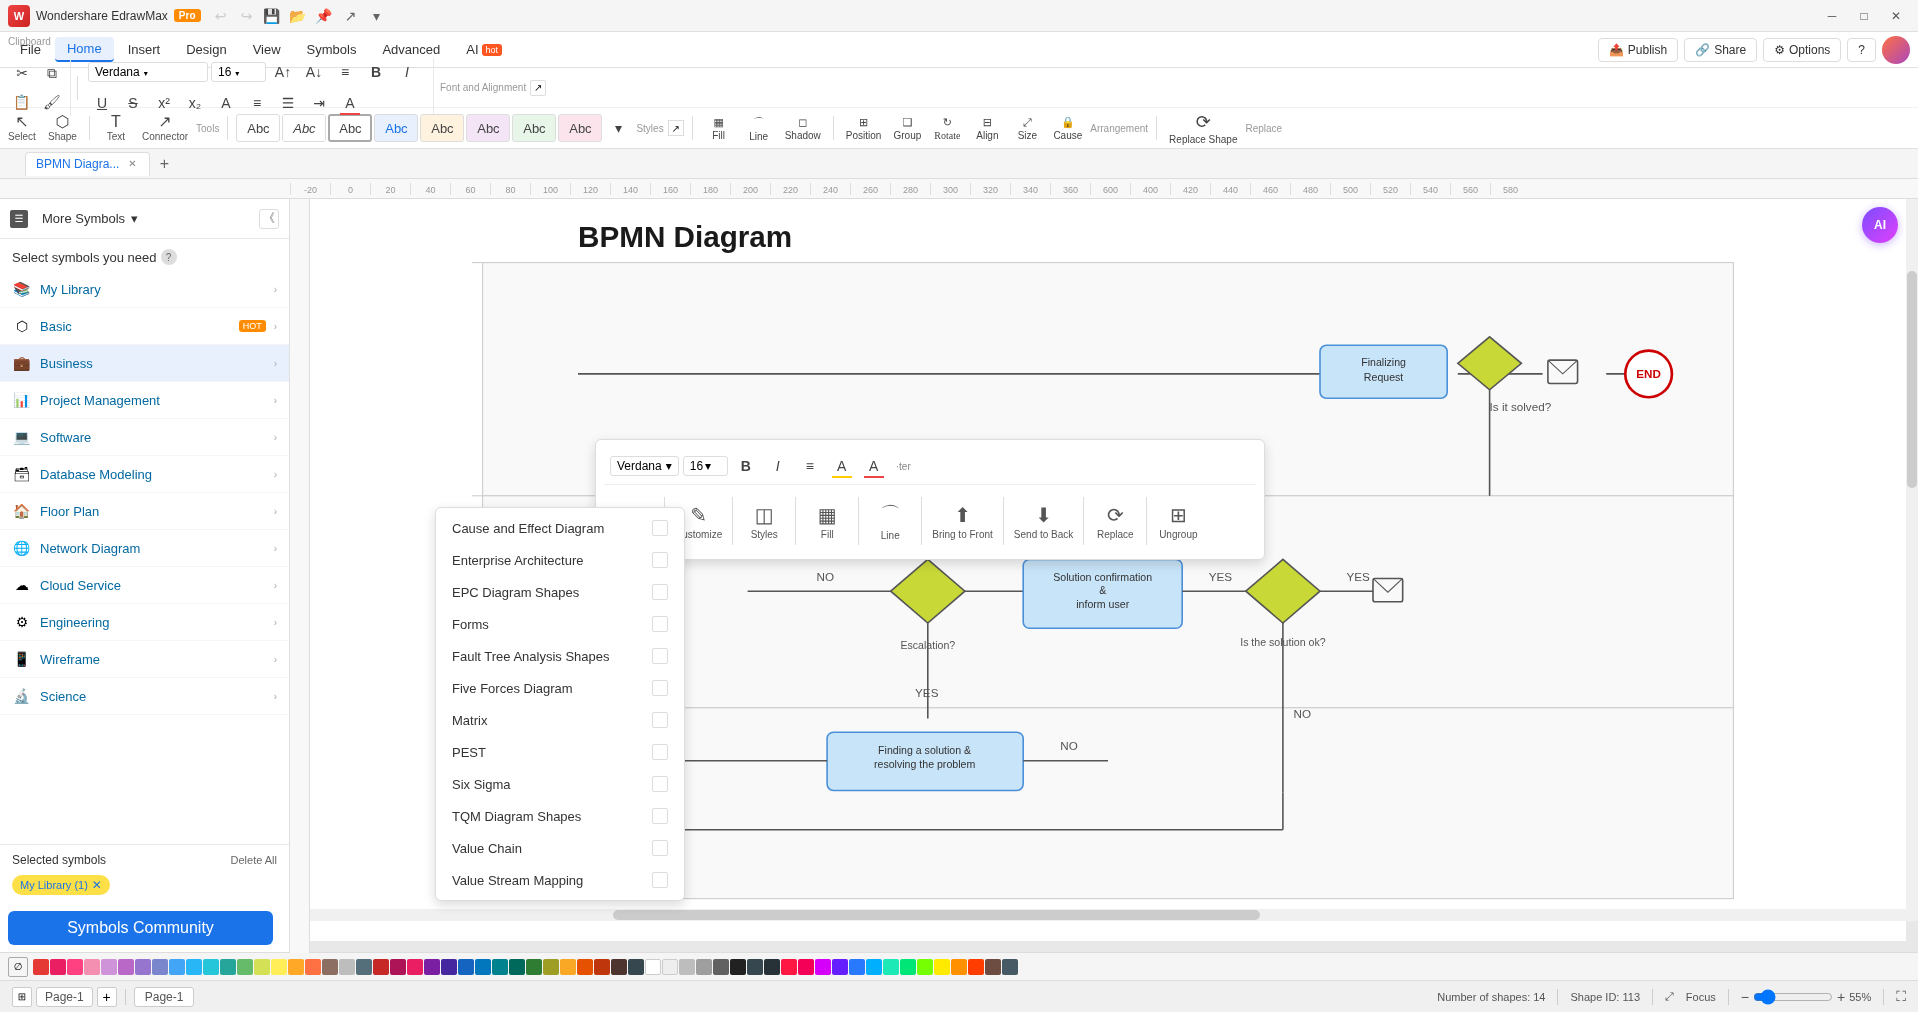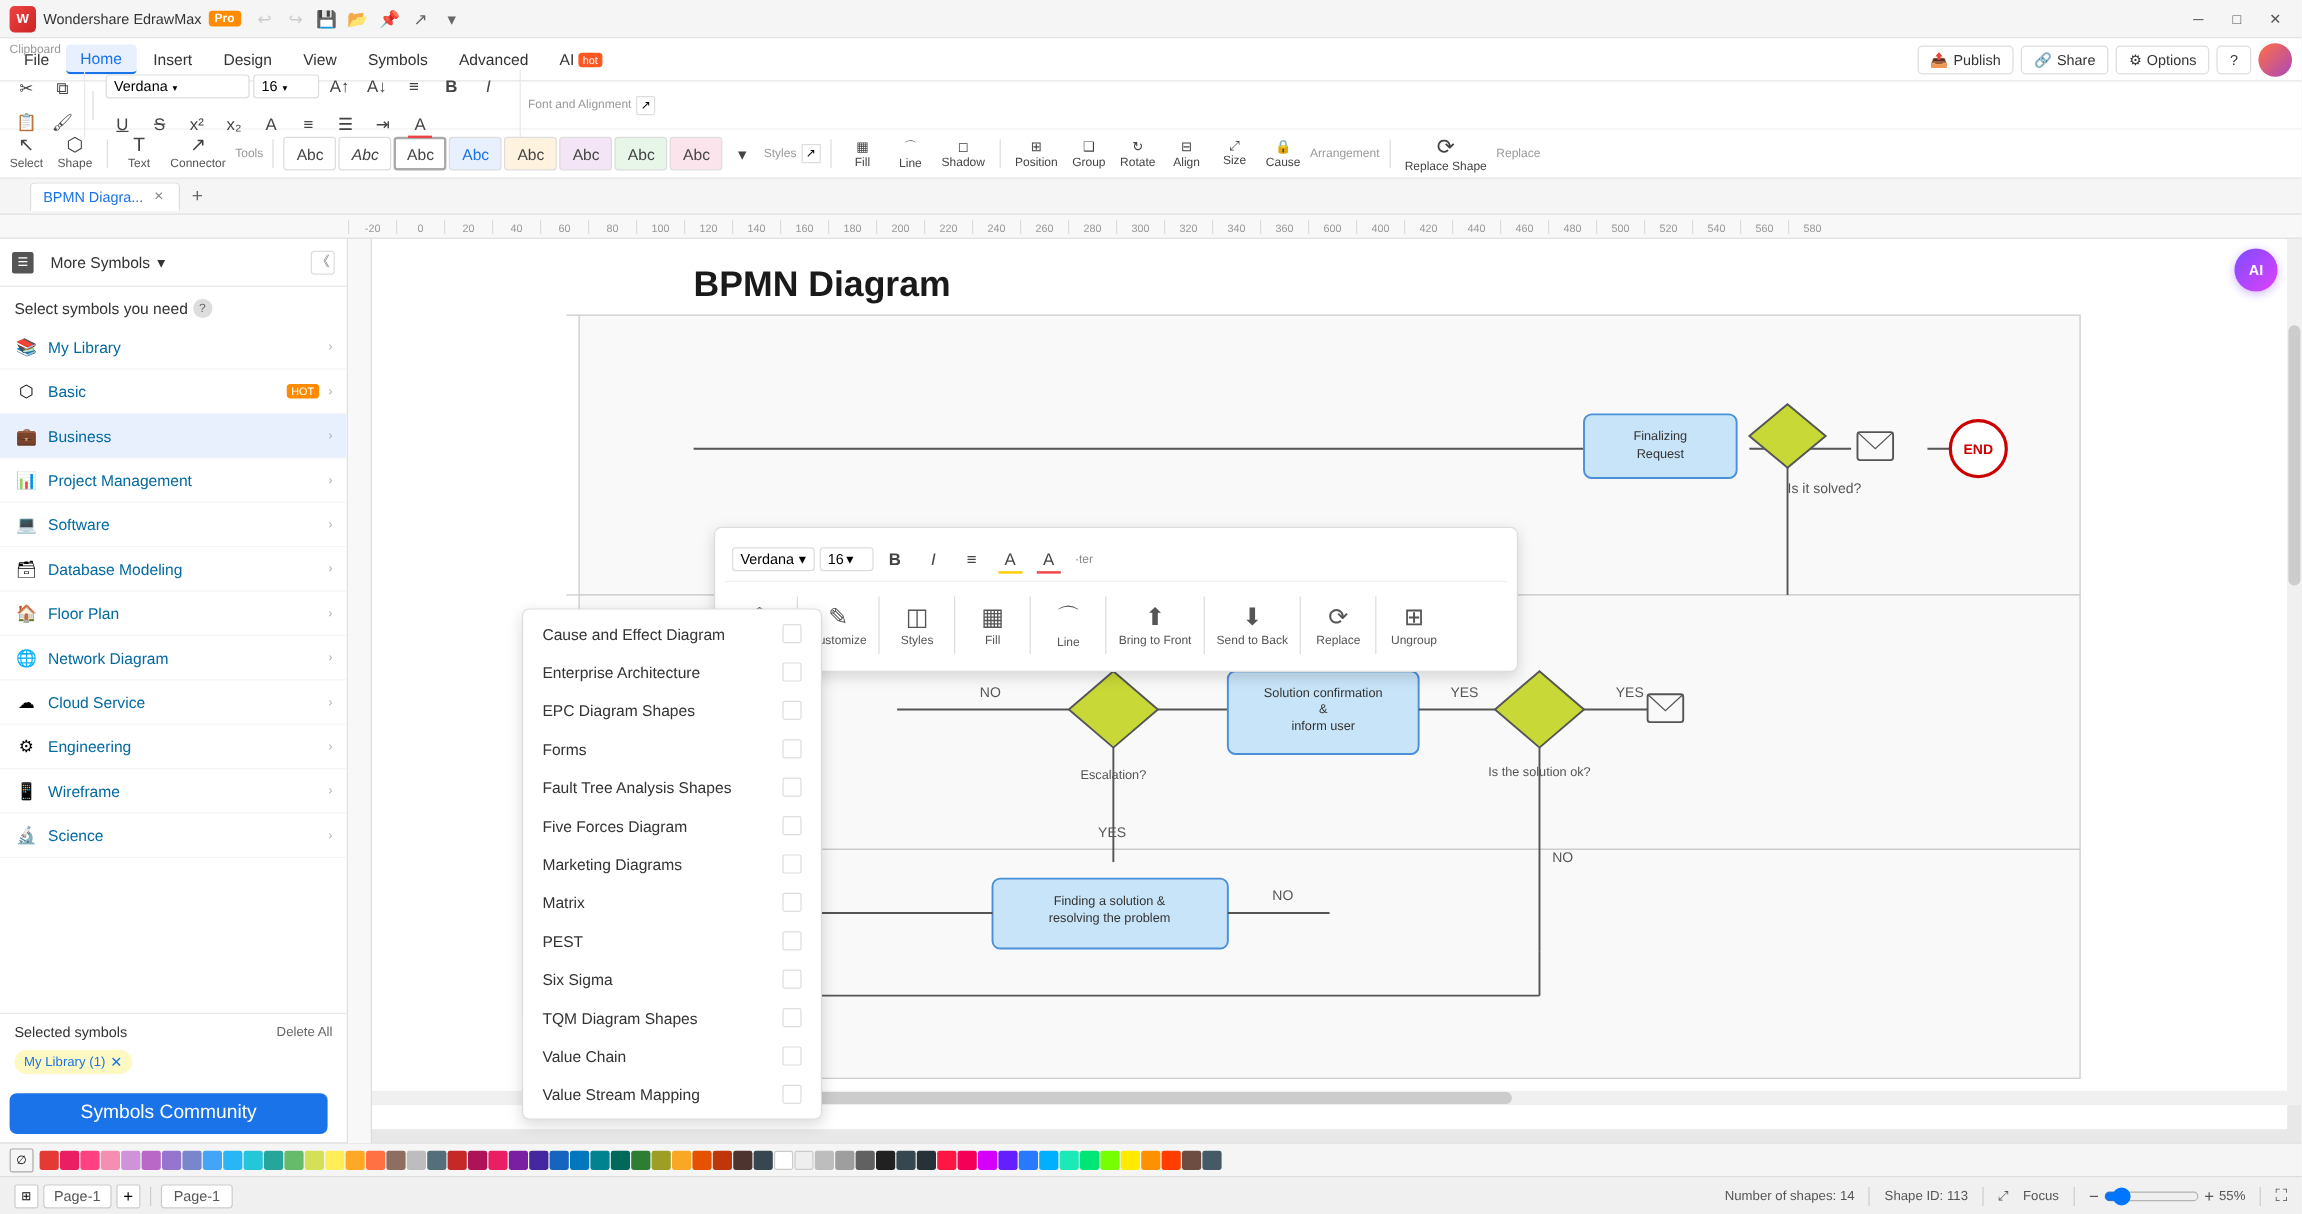--- a/index.html
+++ b/index.html
@@ -52,21 +52,21 @@
     .lib-item.active { background: #e8f0fe; }
     .lib-icon { width: 20px; height: 20px; display: flex; align-items: center; justify-content: center; font-size: 14px; }
     .lib-label { flex: 1; font-size: 13px; color: #0369a1; }
     .lib-hot { font-size: 9px; background: #ff8c00; color: white; padding: 1px 4px; border-radius: 3px; }
     .lib-arrow { font-size: 10px; color: #aaa; }
 
     .selected-symbols { padding: 8px 12px; border-top: 1px solid #e8e8e8; }
     .selected-symbols-header { display: flex; align-items: center; justify-content: space-between; margin-bottom: 8px; }
     .selected-symbols-label { font-size: 12px; font-weight: 500; color: #333; }
     .delete-all-btn { font-size: 11px; color: #666; cursor: pointer; }
-    .symbol-tag { display: inline-flex; align-items: center; gap: 4px; background: #fef9c3; color: #1a73e8; padding: 3px 8px; border-radius: 12px; font-size: 11px; }
+    .symbol-tag { display: inline-flex; align-items: center; gap: 4px; background: #fde047; color: #1a73e8; padding: 3px 8px; border-radius: 12px; font-size: 11px; }
     .symbol-tag-close { cursor: pointer; font-size: 12px; }
 
     .community-btn { width: calc(100% - 24px); margin: 8px 8px; padding: 8px; background: #1a73e8; color: white; border: none; border-radius: 6px; font-size: 16px; cursor: pointer; }
 
     
     .canvas-area { flex: 1; background: #e8e8e8; position: relative; overflow: hidden; }
 
     
     .floating-toolbar { position: absolute; top: 240px; left: 305px; background: #fff; border: 1px solid #ddd; border-radius: 6px; box-shadow: 0 4px 12px rgba(0,0,0,0.15); padding: 8px; z-index: 100; width: 670px; }
     .float-toolbar-top { display: flex; align-items: center; padding: 4px 6px; gap: 4px; border-bottom: 1px solid #eee; margin-bottom: 6px; }
@@ -262,21 +262,21 @@
     <button class="tool-btn">
       <span>⊞</span>
       <span style="font-size:10px;">Position</span>
     </button>
     <button class="tool-btn">
       <span>❑</span>
       <span style="font-size:10px;">Group</span>
     </button>
     <button class="tool-btn">
       <span>↻</span>
-      <span style="font-size:10px;">Rotate</span>
+      <span style="font-size:10px;font-family:Liberation Serif, serif;">Rotate</span>
     </button>
     <button class="tool-btn">
       <span>⊟</span>
       <span style="font-size:10px;">Align</span>
     </button>
     <button class="tool-btn">
       <span>⤢</span>
       <span style="font-size:10px;">Size</span>
     </button>
     <button class="tool-btn">
@@ -602,24 +602,20 @@
       <div class="dropdown-item">
         <span>Forms</span>
         <div class="dropdown-item-check"></div>
       </div>
       <div class="dropdown-item">
         <span>Fault Tree Analysis Shapes</span>
         <div class="dropdown-item-check"></div>
       </div>
       <div class="dropdown-item">
         <span>Five Forces Diagram</span>
-        <div class="dropdown-item-check"></div>
-      </div>
-      <div class="dropdown-item">
-        <span>Marketing Diagrams</span>
         <div class="dropdown-item-check"></div>
       </div>
       <div class="dropdown-item">
         <span>Matrix</span>
         <div class="dropdown-item-check"></div>
       </div>
       <div class="dropdown-item">
         <span>PEST</span>
         <div class="dropdown-item-check"></div>
       </div>

